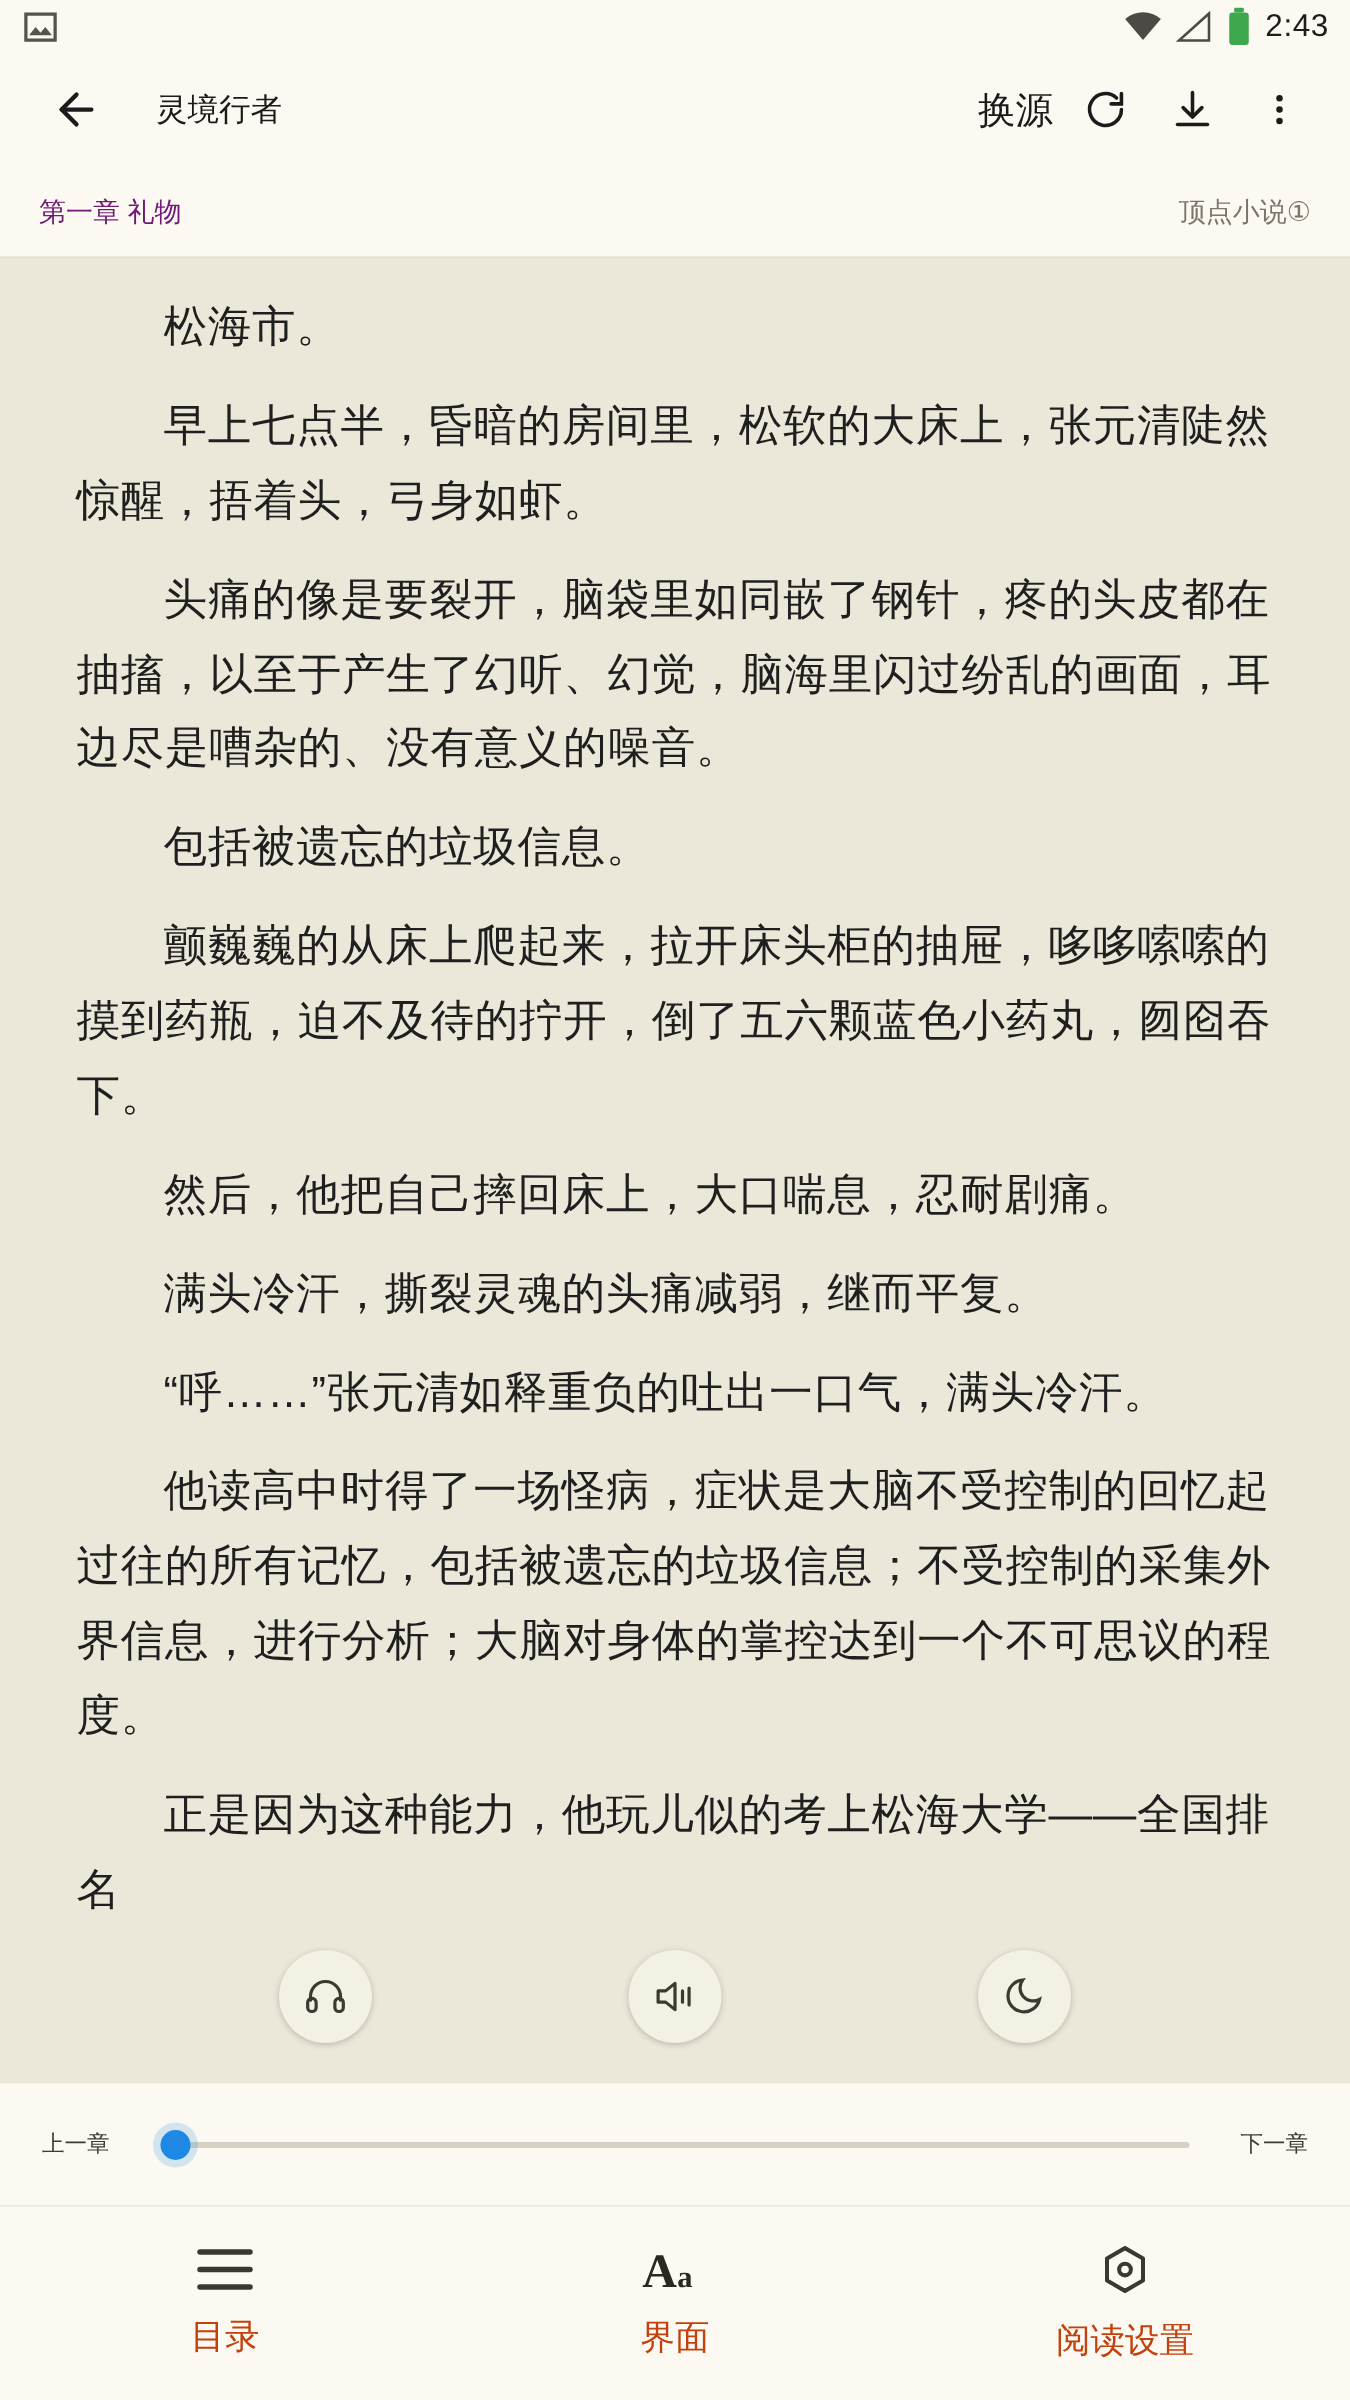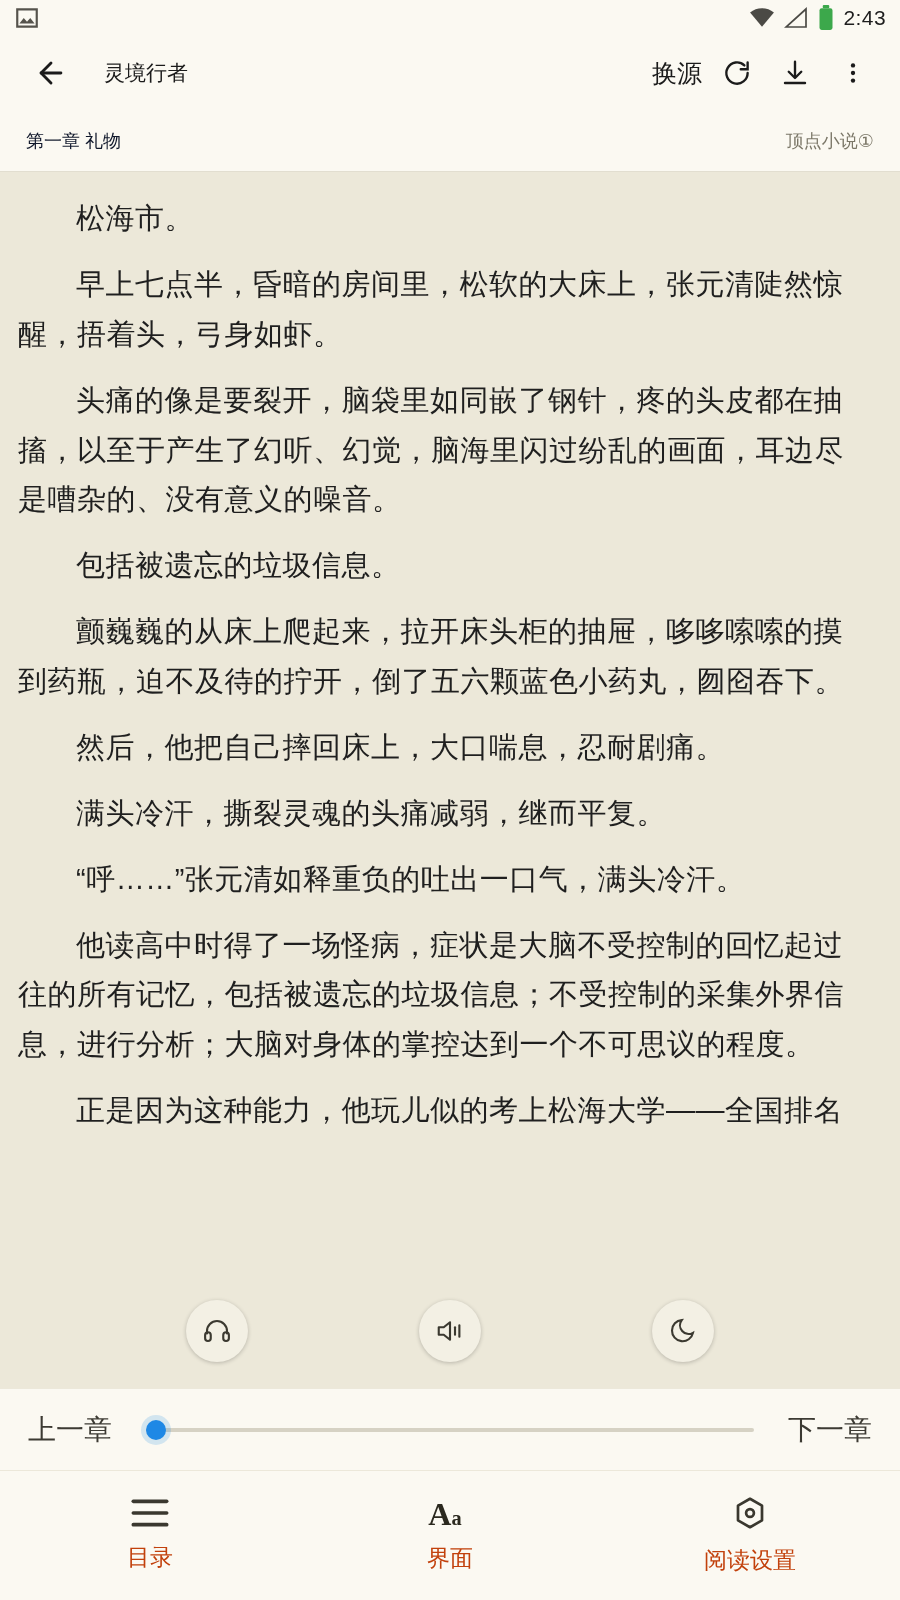--- a/index.html
+++ b/index.html
@@ -76,35 +76,35 @@
     height: 62px;
     background: #fbf9f2;
     border-bottom: 1px solid #e2ded0;
     display: flex;
     align-items: center;
     padding: 0 26px;
     flex: 0 0 auto;
   }
   .chapterbar .ch-left {
     font-size: 18px;
-    color: #0f172a;
+    color: #701a75;
   }
   .chapterbar .spacer { flex: 1; }
   .chapterbar .ch-right {
     font-size: 18px;
     color: #7b7768;
   }
 
   
   .content {
     flex: 1 1 auto;
     background: #ece8d9;
     position: relative;
     overflow: hidden;
-    padding: 22px 34px 0 18px;
+    padding: 22px 34px 0 51px;
   }
   .content p {
     font-size: 29px;
     line-height: 1.72;
     color: #1f1f1f;
     text-indent: 2em;
     margin-bottom: 16px;
     letter-spacing: .5px;
   }
 
@@ -133,21 +133,21 @@
   .progressbar {
     height: 82px;
     background: #fbf9f2;
     display: flex;
     align-items: center;
     padding: 0 28px;
     flex: 0 0 auto;
     border-top: 1px solid #ece8da;
   }
   .prog-label {
-    font-size: 28px;
+    font-size: 15px;
     color: #3c3a33;
     white-space: nowrap;
     cursor: pointer;
   }
   .slider-wrap {
     flex: 1;
     position: relative;
     height: 40px;
     margin: 0 34px;
     display: flex;

